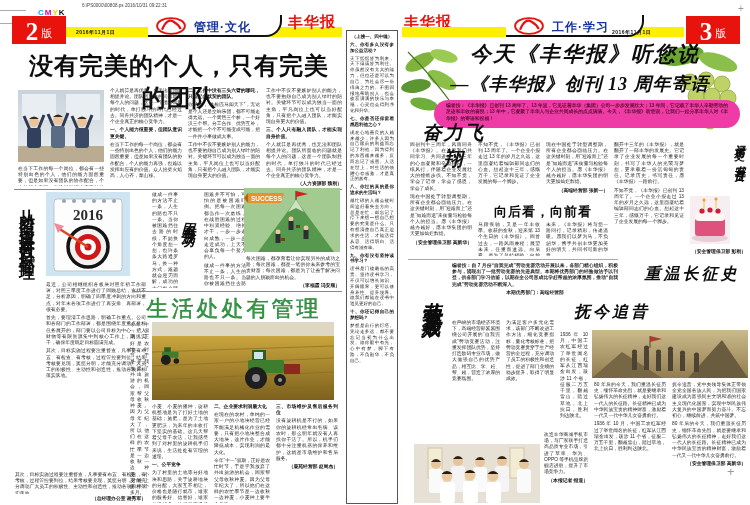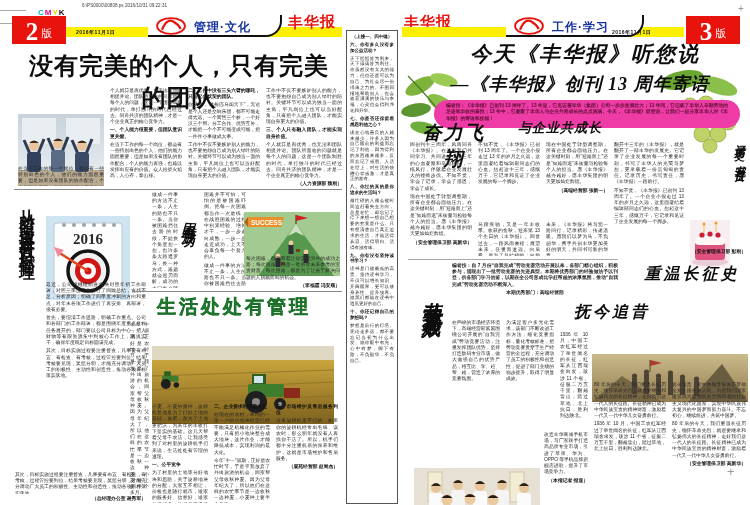--- a/index.html
+++ b/index.html
@@ -18,21 +18,21 @@
   .badge .ban { font-size:11px; margin:0 0 3px 3px; }
   .ybar { position:absolute; background:#fcf000; height:10px; }
   .dateTxt { position:absolute; font-size:5px; font-weight:bold; color:#111; letter-spacing:0.5px; }
   .masthead { position:absolute; font-family:"Liberation Serif", serif; font-weight:bold;
               font-size:15px; color:#e8130c; letter-spacing:1px; transform:rotate(-1deg); }
   .tab { position:absolute; height:22px; background:#fff; border-bottom:2px solid #111; border-right:2px solid #111;
          border-radius:0 0 16px 0; }
   .secLabel { position:absolute; font-size:12px; font-weight:bold; color:#16339e; letter-spacing:1px; }
   .h-serif { font-family:"Liberation Serif", serif; font-weight:900; color:#0d0d0d; }
   .brush { font-family:"Liberation Serif", serif; font-weight:900; font-style:italic; color:#0d0d0d; }
-  .imgbox { position:absolute; overflow:hidden;margin-top:24px; }
+  .imgbox { position:absolute; overflow:hidden; }
   .plus { position:absolute; color:#999; font-size:10px; }
   .cmyk span { font-weight:bold; font-size:8px; font-family:"Liberation Sans", sans-serif; padding-right:1px; }
 </style>
 </head>
 <body>
 
 <div class="sheet">
 
   <div class="abs" style="left:0;top:10px;width:26px;height:1px;background:#aaa"></div>
   <div class="abs" style="left:0;top:23px;width:18px;height:1px;background:#aaa"></div>
@@ -174,21 +174,21 @@
       </g>
     </svg>
   </div>
   <div class="col" style="left:246px;top:256px;width:94px;height:34px">
     <div>每次困难，都孕育着让你实现另外的成功之路；每次困难，都是一笔供你未来参考的宝贵财富；每次困难，都是为了让善于解决问题的人脱颖而出的机会。</div>
     <div class="byline">（李福霞 冯安顺）</div>
   </div>
 
   <div class="rule" style="left:132px;top:291px;width:210px"></div>
 
-  <div class="abs" style="left:146px;top:294px;width:176px;text-align:center;font-size:19px;font-weight:700;letter-spacing:3px;color:#2f9e3f;font-family:'Liberation Serif',serif;-webkit-text-stroke:0.4px #1c6e2a">生活处处有管理</div>
+  <div class="abs" style="left:146px;top:294px;width:176px;text-align:center;font-size:22px;font-weight:400;letter-spacing:3px;color:#2f9e3f;font-family:'Liberation Serif',serif;-webkit-text-stroke:0.4px #1c6e2a">生活处处有管理</div>
   <div class="col" style="left:130px;top:322px;width:19px;height:180px">
     <div>今年“十一”假期，正好是农忙时节，于是乎我放弃了外出旅游的机会，回家帮父母收秋种麦。因为父母年纪大了，所以他们在这样的农忙季节是一边收秋一边种麦，小麦种上要半个多月。</div>
   </div>
   <div class="imgbox" style="left:152px;top:322px;width:182px;height:78px">
     <svg width="182" height="78" viewBox="0 0 182 78">
       <defs>
           <linearGradient id="fld" x1="0" y1="0" x2="0" y2="1">
             <stop offset="0" stop-color="#caa53d"></stop>
             <stop offset="1" stop-color="#7d611e"></stop>
           </linearGradient>
@@ -290,34 +290,34 @@
           <circle cx="76" cy="70" r="8"></circle>
           <circle cx="68" cy="82" r="7"></circle>
       </g>
     </svg>
   </div>
   <div class="abs brush" style="left:470px;top:40px;width:230px;text-align:left;font-size:21px;letter-spacing:2px">今天《丰华报》听您说</div>
   <div class="abs brush" style="left:440px;top:72px;width:280px;text-align:center;font-size:18px;letter-spacing:1px">—《丰华报》创刊 13 周年寄语</div>
   <div class="abs" style="left:434px;top:100px;width:306px;height:28px;background:#ee3ba5;border-radius:14px;padding:3px 12px;font-size:4.8px;line-height:1.35;font-weight:bold;color:#5e0f35;text-align:justify;overflow:hidden">编者按：《丰华报》已创刊 13 周年了。13 年里，它见证着丰华（集团）公司一步步发展壮大；13 年间，它记载了丰华人辛勤劳动的足迹和丰收的喜悦；13 年中，它凝聚了丰华人与企业共同成长的点点滴滴。今天，《丰华报》听您说，让我们一起分享丰华人对《丰华报》的寄语和祝福！</div>
 
   <div class="abs brush" style="left:418px;top:120px;width:72px;text-align:center;font-size:19px;letter-spacing:2px">奋力飞翔</div>
-  <div class="abs brush" style="left:504px;top:119px;width:112px;text-align:center;font-size:13px;letter-spacing:1px">与企业共成长</div>
 
   <div class="col" style="left:410px;top:142px;width:62px;height:114px">
     <div>回创刊十三周年，风雨同舟《丰华报》。在这里我们共同学习、共同进步，十三年的心血凝聚和辛勤耕耘，一纸风行，伴随着企业发展壮大的铿锵步伐。不知不觉，学会了记录，学会了感恩，学会了成长。</div>
     <div>现在中国处于转型调整期，所有企业都会面临压力。在这关键时刻，用“迎难而上”还是“知难而退”来衡量与检验每个人的担当。愿《丰华报》越办越好，愿丰华集团的明天更加灿烂辉煌。</div>
     <div class="byline">（安全管理保卫部 高新华）</div>
   </div>
   <div class="col" style="left:478px;top:142px;width:62px;height:58px">
     <div>不知不觉，《丰华报》已创刊 13 周年了。一个企业小报走过 13 年的岁月之久远，这里面凝结着编辑部同志们的心血。想起这十三年，感慨万千，它记录和见证了企业发展的每一个脚步。</div>
   </div>
   <div class="col" style="left:546px;top:142px;width:62px;height:58px">
     <div>现在中国处于转型调整期，所有企业都会面临压力。在这关键时刻，用“迎难而上”还是“知难而退”来衡量与检验每个人的担当。愿《丰华报》越办越好，愿丰华集团的明天更加灿烂辉煌。</div>
     <div class="byline">（高端经营部 张新一）</div>
   </div>
+  <div class="abs h-serif" style="left:478px;top:203px;width:130px;text-align:center;font-size:13px;letter-spacing:1px">向后看，向前看</div>
   <div class="col" style="left:478px;top:222px;width:62px;height:34px">
     <div>马蹄疾驰，又是一年丰收季。收获的金秋，迎来第 13 个生日的《丰华报》。回首过去，一路风雨兼程；展望未来，任重而道远。向后看，是为了总结经验；向前看，是为了更好地出发。</div>
   </div>
   <div class="col" style="left:546px;top:222px;width:62px;height:34px">
     <div>未来，《丰华报》将与您一路同行，记录精彩，传递温暖。愿我们以梦为马，不负韶华，携手共创丰华更加美好的明天，共同书写新的华章。</div>
 
   </div>
   <div class="col" style="left:614px;top:142px;width:70px;height:114px">
     <div>翻开十三年的《丰华报》，就是翻开了一部丰华的发展史。它记录了企业发展的每一个重要时刻，书写了丰华人的光荣与梦想，更承载着一份沉甸甸的责任。记录历史，书写责任，愿《丰华报》一路前行。</div>
     <div>不知不觉，《丰华报》已创刊 13 周年了。一个企业小报走过 13 年的岁月之久远，这里面凝结着编辑部同志们的心血。想起这十三年，感慨万千，它记录和见证了企业发展的每一个脚步。</div>

